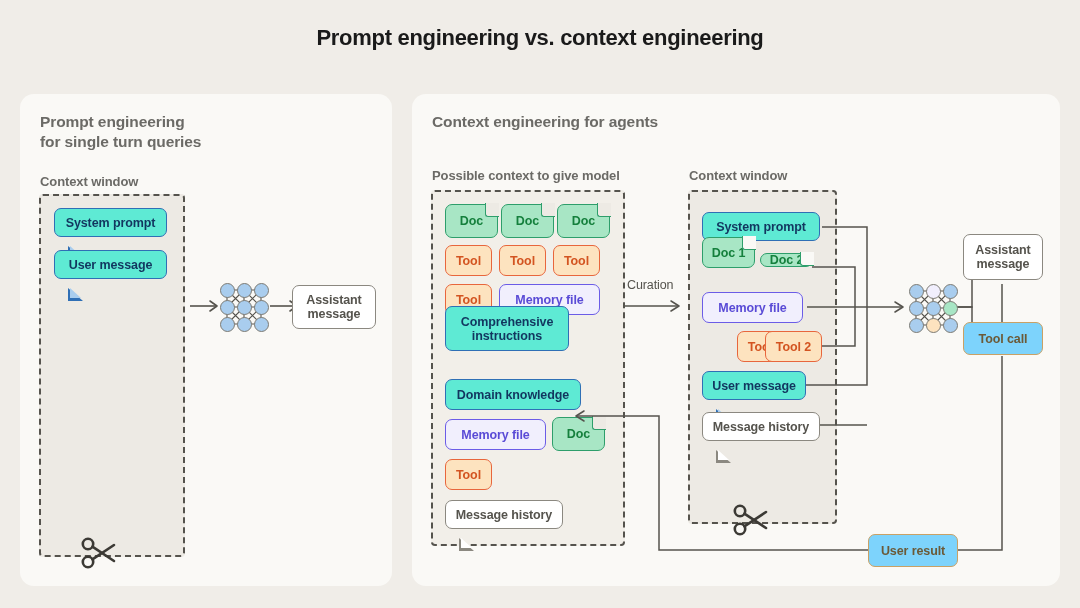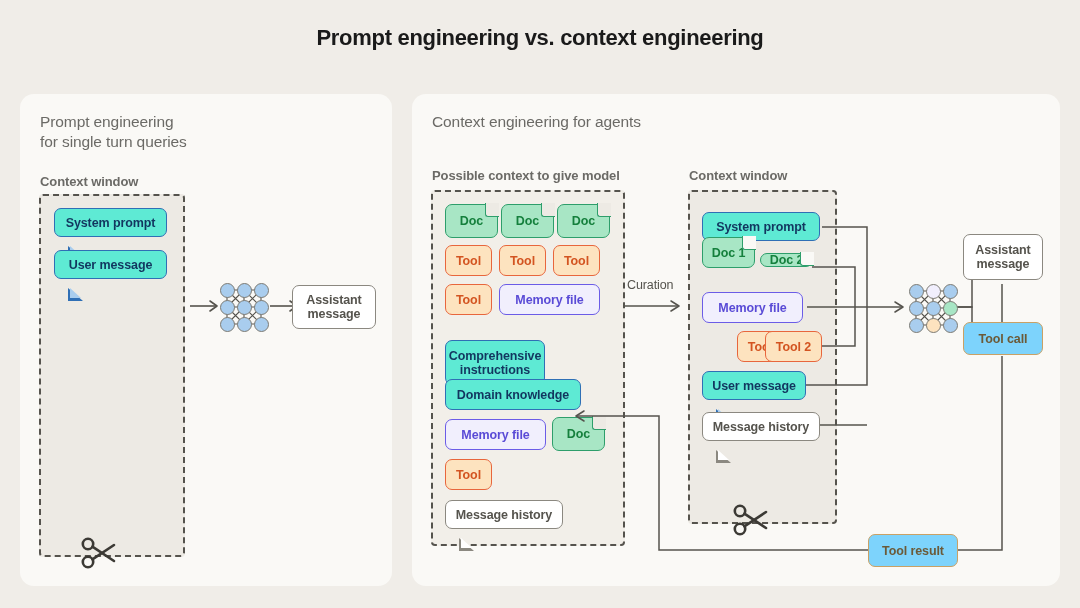--- a/index.html
+++ b/index.html
@@ -21,21 +21,21 @@
   .panel{
     position:absolute;
     background:#faf9f6;
     border-radius:14px;
   }
   #panel-left{left:20px;top:94px;width:372px;height:492px;}
   #panel-right{left:412px;top:94px;width:648px;height:492px;}
 
   .panel-title{
     position:absolute;
-    font-size:15.5px;font-weight:normal;color:#6b6a66;
+    font-size:15.5px;font-weight:bold;color:#6b6a66;
     line-height:20px;white-space:pre-line;
     letter-spacing:-0.1px;
   }
   .sub-label{
     position:absolute;
     font-size:13px;font-weight:bold;color:#6b6a66;
     letter-spacing:-0.1px;
   }
 
   
@@ -219,21 +219,21 @@
     <span>Tool</span>
   </div>
 
   <div class="chip orange" style="left:33px;top:190px;width:47px;height:31px;">
     <span>Tool</span>
   </div>
   <div class="chip purple" style="left:87px;top:190px;width:101px;height:31px;">
     <span>Memory file</span>
   </div>
 
-  <div class="chip blue" style="left:33px;top:246px;width:100px;height:45px;padding:5px 8px;">
+  <div class="chip blue" style="left:33px;top:212px;width:124px;height:45px;padding:5px 8px;">
     <span>Comprehensive
 instructions</span>
   </div>
 
   <div class="chip blue" style="left:33px;top:285px;width:136px;height:31px;">
     <span>Domain knowledge</span>
   </div>
 
   <div class="chip purple" style="left:33px;top:325px;width:101px;height:31px;">
     <span>Memory file</span>
@@ -350,15 +350,15 @@
   <div class="chip white" style="left:551px;top:140px;width:80px;height:46px;">
     <span>Assistant
 message</span>
   </div>
 
   <div class="chip tan" style="left:551px;top:228px;width:80px;height:33px;">
     <span>Tool call</span>
   </div>
 
   <div class="chip tan" style="left:456px;top:440px;width:90px;height:33px;">
-    <span>Tool result</span>
+    <span>User result</span>
   </div>
 </div>
 
 </body></html>

